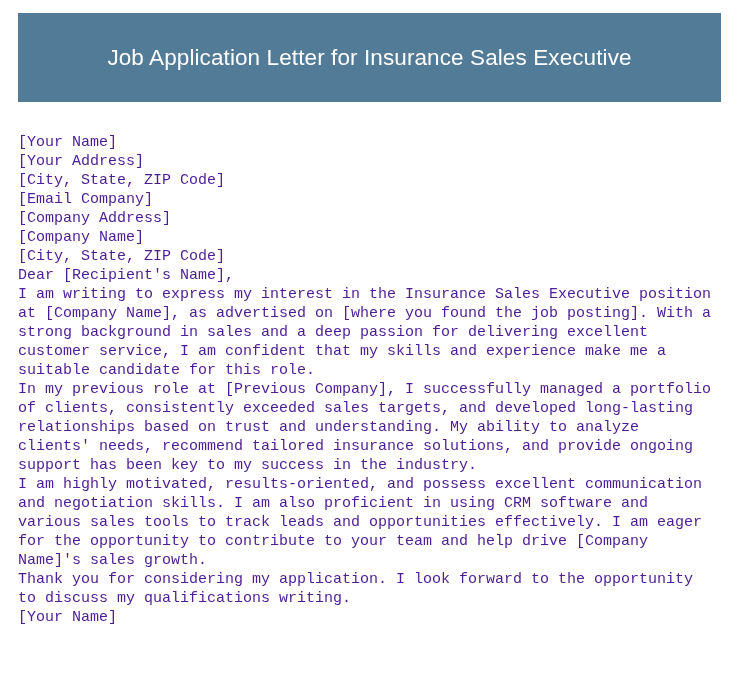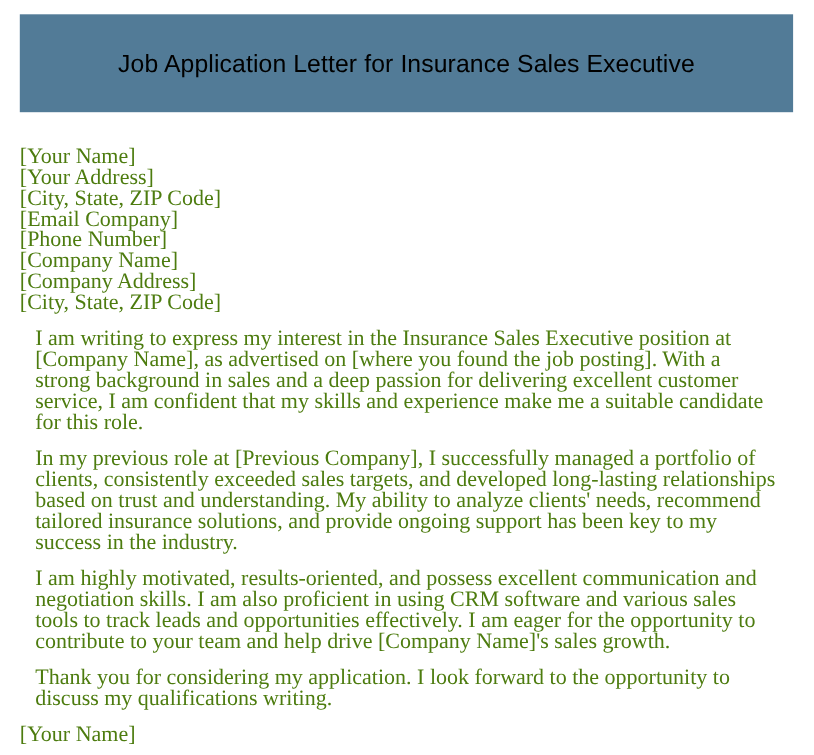--- a/index.html
+++ b/index.html
@@ -31,81 +31,81 @@
     width: 703px;
     height: 89px;
     background: #527b97;
     display: flex;
     align-items: center;
     justify-content: center;
     box-sizing: border-box;
   }
 
   .letter-header-title {
-    color: #000000;
+    color: #ffffff;
     font-family: "Liberation Sans", sans-serif;
     font-size: 22.5px;
     font-weight: normal;
     line-height: 1.2;
     letter-spacing: 0.1px;
     text-align: center;
     margin: 0;
     white-space: nowrap;
   }
 
   
   .letter-body {
     position: absolute;
     left: 18px;
     top: 133px;
     width: 702px;
-    color: #4d7c0f;
-    font-family: Liberation Serif, serif;
-    font-size: 20px;
+    color: #4c1d95;
+    font-family: Liberation Mono, monospace;
+    font-size: 15px;
     line-height: 19px;
   }
 
   .letter-line {
     margin: 0;
     padding: 0;
     white-space: pre-wrap;
   }
 
   .letter-para {
-    margin: 14px;
+    margin: 0;
     padding: 0;
     text-align: left;
   }
 </style>
 </head>
 <body>
 
 <div class="page">
 
   <div class="letter-header">
     <h1 class="letter-header-title">Job Application Letter for Insurance Sales Executive</h1>
   </div>
 
   <div class="letter-body">
 
     <div>
       <div class="letter-line">[Your Name]</div>
       <div class="letter-line">[Your Address]</div>
       <div class="letter-line">[City, State, ZIP Code]</div>
       <div class="letter-line">[Email Company]</div>
-      <div class="letter-line">[Phone Number]</div>
     </div>
 
 
     <div>
+      <div class="letter-line">[Company Address]</div>
       <div class="letter-line">[Company Name]</div>
-      <div class="letter-line">[Company Address]</div>
       <div class="letter-line">[City, State, ZIP Code]</div>
     </div>
 
+    <div class="letter-line">Dear [Recipient's Name],</div>
 
     <p class="letter-para">I am writing to express my interest in the Insurance Sales Executive position at [Company Name], as advertised on [where you found the job posting]. With a strong background in sales and a deep passion for delivering excellent customer service, I am confident that my skills and experience make me a suitable candidate for this role.</p>
     <p class="letter-para">In my previous role at [Previous Company], I successfully managed a portfolio of clients, consistently exceeded sales targets, and developed long-lasting relationships based on trust and understanding. My ability to analyze clients' needs, recommend tailored insurance solutions, and provide ongoing support has been key to my success in the industry.</p>
     <p class="letter-para">I am highly motivated, results-oriented, and possess excellent communication and negotiation skills. I am also proficient in using CRM software and various sales tools to track leads and opportunities effectively. I am eager for the opportunity to contribute to your team and help drive [Company Name]'s sales growth.</p>
     <p class="letter-para">Thank you for considering my application. I look forward to the opportunity to discuss my qualifications writing.</p>
 
     <div class="letter-line">[Your Name]</div>
 
   </div>
 

